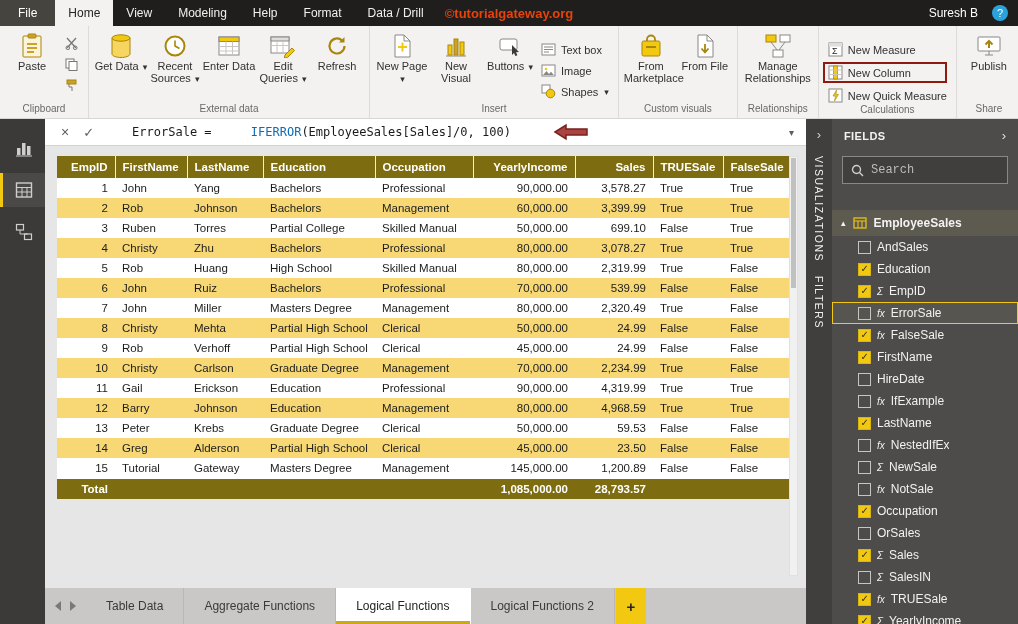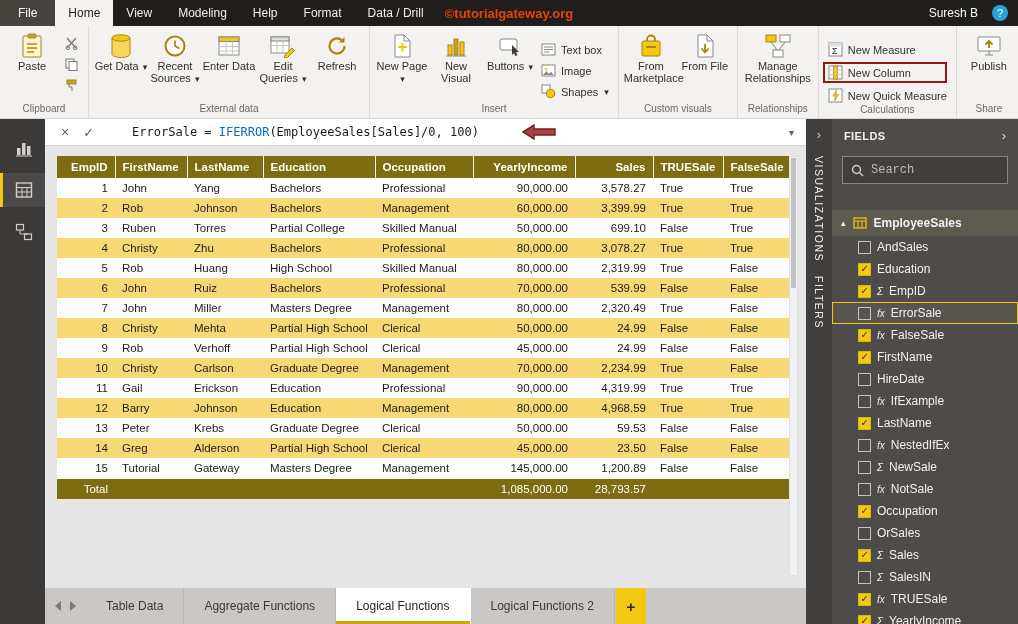--- a/index.html
+++ b/index.html
@@ -36,30 +36,30 @@
   .main { flex:1; display:flex; min-height:0; }
   .rail { width:45px; background:#3b3a38; display:flex; flex-direction:column; align-items:center; padding-top:12px; gap:8px; flex-shrink:0; }
   .rail-item { width:45px; height:34px; display:flex; align-items:center; justify-content:center; border-left:3px solid transparent; }
   .rail-item.active { border-left-color:#f2c811; background:#4a4947; }
   .center { flex:1; display:flex; flex-direction:column; min-width:0; }
 
   .formula-bar { height:27px; background:#fff; border-bottom:1px solid #d4d3d2; display:flex; align-items:center; position:relative; flex-shrink:0; }
   .fb-x { margin-left:16px; color:#605e5c; font-size:14px; }
   .fb-check { margin-left:14px; color:#605e5c; font-size:13px; }
   .fb-text { margin-left:38px; font-family:"DejaVu Sans Mono",monospace; font-size:12px; color:#1a1a1a; white-space:pre; }
-  .fb-func { color:#0b6cb7; }
+  .fb-func { color:#0b6cb7;margin-left:32px; }
   .fb-caret { position:absolute; right:12px; color:#605e5c; font-size:10px; }
   .fb-arrow { margin-left:42px; display:flex; align-items:center; }
 
   .canvas { flex:1; position:relative; background:#e6e6e6; min-height:0; }
   .grid-table { border-collapse:collapse; table-layout:fixed; width:732px; margin:10px 0 0 12px; }
   .grid-table th { background:#7e6c10; color:#fff; font-weight:bold; padding:5px 7px; font-size:11.5px; text-align:left; border-right:1px solid rgba(255,255,255,.3); white-space:nowrap; overflow:hidden; }
   .grid-table td { padding:4px 7px; font-size:11.5px; color:#1d1d1d; background:#fff; white-space:nowrap; overflow:hidden; }
   .grid-table tbody tr:nth-of-type(even) td { background:#f7d875; }
-  .grid-table tfoot td { background:#7e6c10; color:#fff; font-weight:normal; border-top:1px solid #fff; }
+  .grid-table tfoot td { background:#7e6c10; color:#fff; font-weight:bold; border-top:1px solid #fff; }
   th.r, td.c0, td.c5, td.c6 { text-align:right; }
   .vscroll { position:absolute; top:10px; right:8px; width:9px; height:420px; background:#f1f1f1; border:1px solid #e0e0e0; }
   .vscroll .thumb { position:absolute; top:1px; left:1px; width:5px; height:130px; background:#c1c1c1; }
 
   .pagebar { height:36px; background:#c9c8c6; display:flex; align-items:stretch; flex-shrink:0; }
   .pb-nav { display:flex; align-items:center; gap:9px; padding:0 10px; }
   .tri-l { width:0; height:0; border-top:5px solid transparent; border-bottom:5px solid transparent; border-right:6px solid #7b7976; }
   .tri-r { width:0; height:0; border-top:5px solid transparent; border-bottom:5px solid transparent; border-left:6px solid #7b7976; }
   .ptab { padding:0 20px; display:flex; align-items:center; font-size:12px; color:#3b3a39; border-right:1px solid #b9b8b6; white-space:nowrap; }
   .ptab.active { background:#fff; color:#252423; box-shadow:inset 0 -3px 0 #cbา913; box-shadow:inset 0 -3px 0 #cba913; border-right-color:transparent; }

